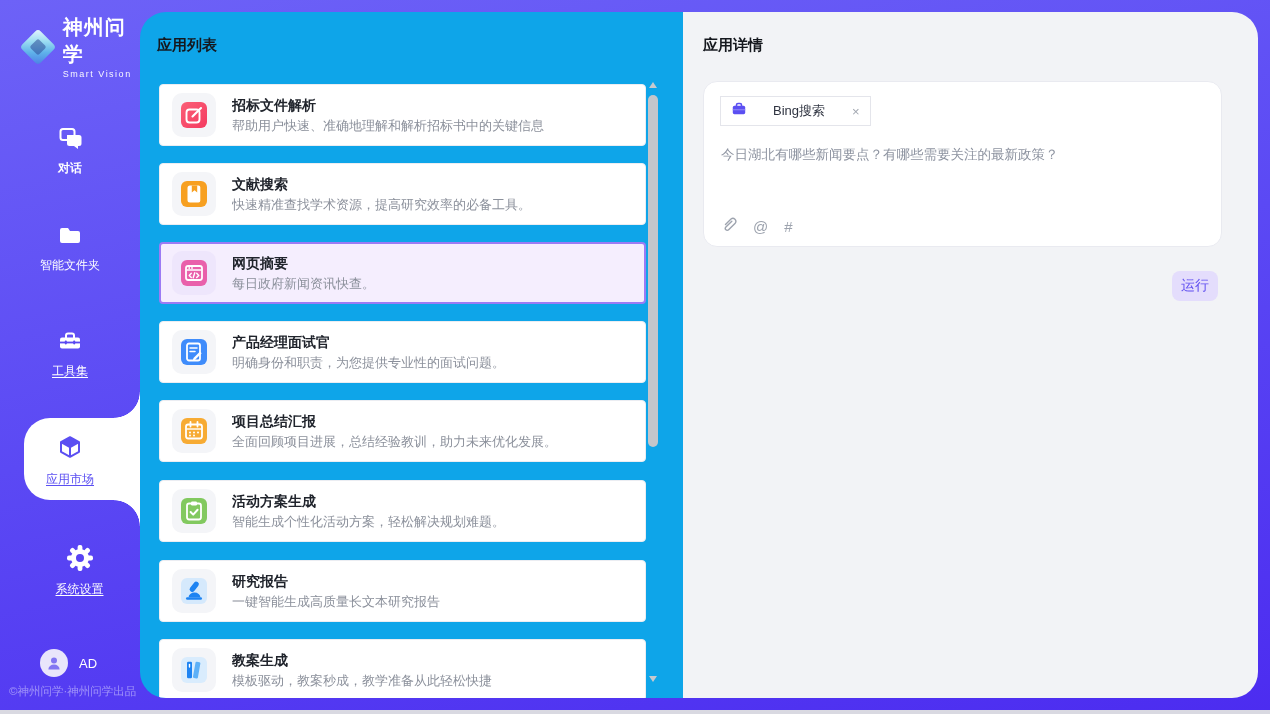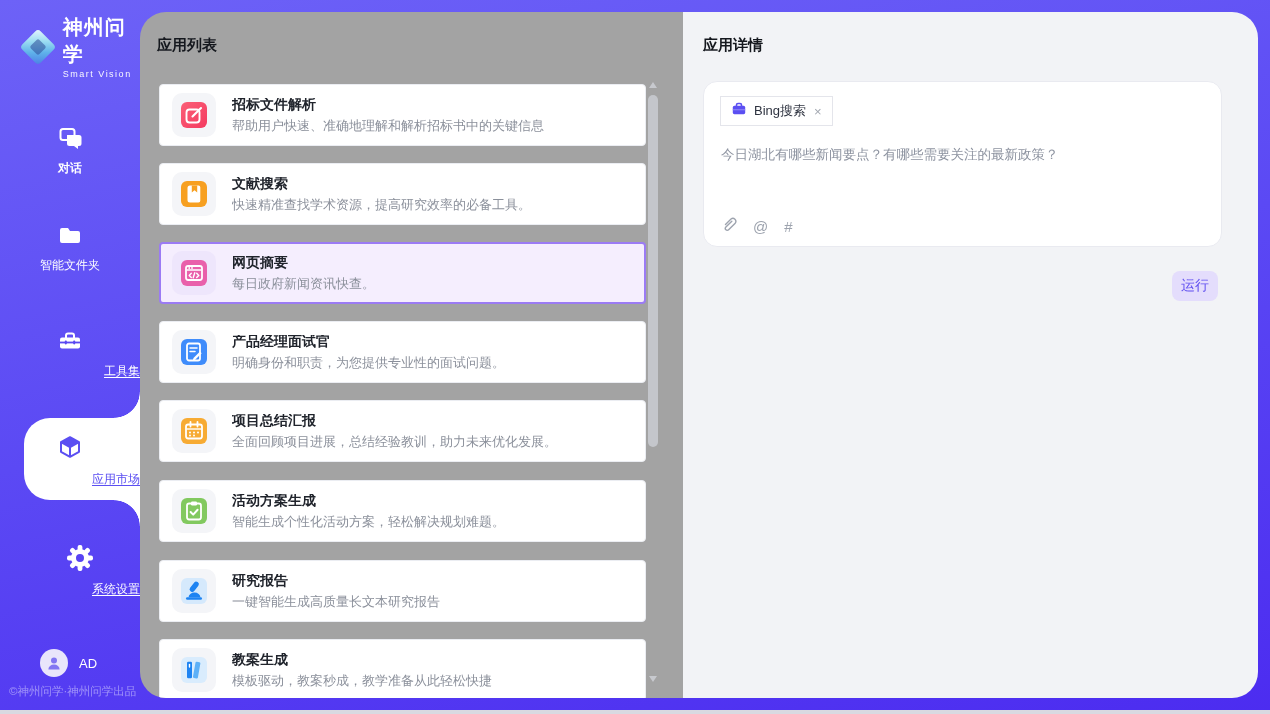--- a/index.html
+++ b/index.html
@@ -23,21 +23,21 @@
   .diamond-inner {
     position:absolute; left:14px; top:14px; width:12px; height:12px; transform:rotate(45deg);
     background:rgba(46,74,150,0.55); border-radius:2px;
   }
   .logo-text { margin-left:8px; color:#fff; }
   .logo-title { font-size:20px; font-weight:bold; letter-spacing:1px; }
   .logo-sub { font-size:9px; letter-spacing:1.5px; margin-top:1px; opacity:.95; }
 
   .nav-item { position:absolute; left:0; width:140px; text-align:center; color:#fff; cursor:pointer; }
   .nav-item .nav-label { display:block; font-size:12px; margin-top:5px; }
-  .nav-label.underlined { text-decoration:underline; text-underline-offset:2px;text-align:right; }
+  .nav-label.underlined { text-decoration:underline; text-underline-offset:2px; }
 
   .nav-bubble {
     position:absolute; left:24px; top:418px; width:116px; height:82px;
     background:#fff; border-radius:26px 0 0 26px;
   }
   .nav-bubble::before {
     content:""; position:absolute; right:0; top:-26px; width:26px; height:26px;
     background:radial-gradient(circle at 0 0, rgba(0,0,0,0) 25.4px, #fff 26px);
   }
   .nav-bubble::after {
@@ -49,21 +49,21 @@
   .user-row { position:absolute; left:40px; top:649px; display:flex; align-items:center; }
   .avatar { width:28px; height:28px; border-radius:50%; background:#e9e5fb; display:flex; align-items:center; justify-content:center; }
   .user-name { color:#fff; font-size:13px; margin-left:11px; }
   .copyright { position:absolute; left:9px; top:684px; width:140px; font-size:11.5px; color:rgba(224,221,255,0.52); white-space:nowrap; }
 
   
   .content {
     position:absolute; left:140px; top:12px; right:12px; bottom:16px;
     border-radius:26px; overflow:hidden; display:flex;
   }
-  .panel-list { width:543px; background:#a3a3a3; position:relative; flex:none;font-family:Liberation Serif, serif; }
+  .panel-list { width:543px; background:#0ea5e9; position:relative; flex:none; }
   .panel-detail { flex:1; background:#f2f3f6; position:relative; }
   .panel-title { position:absolute; top:24px; font-size:15px; font-weight:bold; color:#15181e; }
   .panel-list .panel-title { left:17px; }
   .panel-detail .panel-title { left:20px; }
 
   
   .card {
     position:absolute; left:19px; width:487px; height:62px;
     background:#fff; border:1px solid #ebedf2; border-radius:4px;
     display:flex; align-items:center; padding-left:12px; cursor:pointer;
@@ -87,21 +87,21 @@
   .sb-thumb { position:absolute; left:0; top:15px; width:10px; height:352px; background:#c4c6cb; border-radius:5px; }
 
   
   .input-card {
     position:absolute; left:20px; top:69px; width:519px; height:166px;
     background:#fff; border:1px solid #e9eaf0; border-radius:14px;
   }
   .tool-tag {
     position:absolute; left:16px; top:14px; height:30px;
     display:inline-flex; align-items:center; padding:0 10px;
-    border:1px solid #e4e5eb; border-radius:0; background:#fff; cursor:pointer;
+    border:1px solid #e4e5eb; border-radius:0; background:#fff; cursor:pointer;gap:19px;
   }
   .tool-tag-label { font-size:13px; color:#2e3340; margin-left:7px; }
   .tool-tag-x { font-size:13px; color:#a2a7b0; margin-left:8px; cursor:pointer; }
   .question { position:absolute; left:17px; top:64px; font-size:13.5px; color:#8d93a0; }
   .composer-tools { position:absolute; left:17px; top:134px; display:flex; align-items:center; gap:16px; color:#9da3ae; }
   .composer-tools .sym { font-size:15px; cursor:pointer; }
   .run-btn {
     position:absolute; right:40px; top:259px; width:46px; height:30px;
     background:#e4ddfc; color:#6150f0; font-size:14px; border:none; border-radius:8px; cursor:pointer;
     font-family:inherit;

